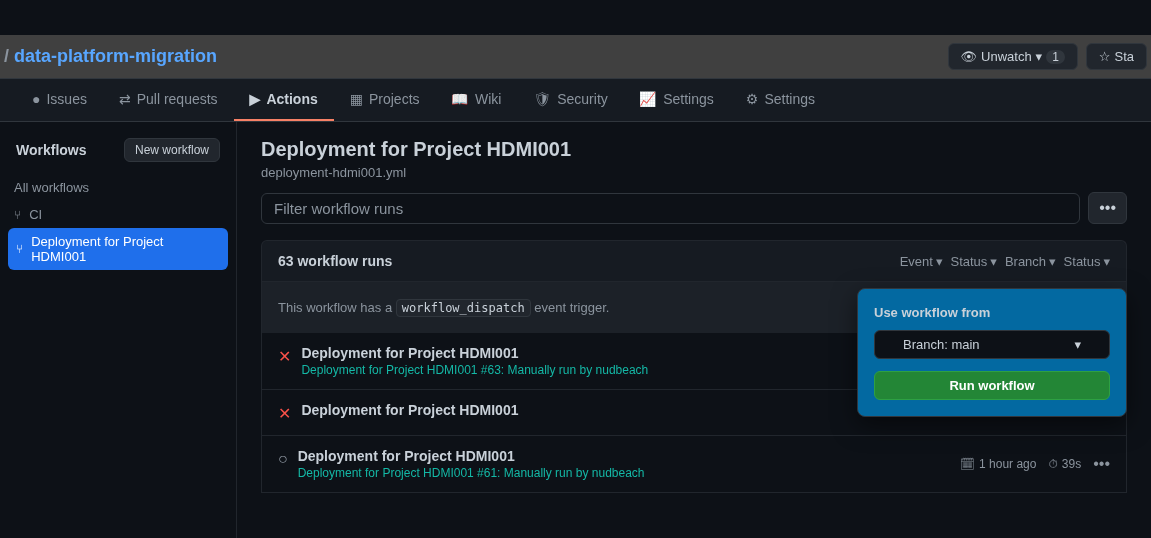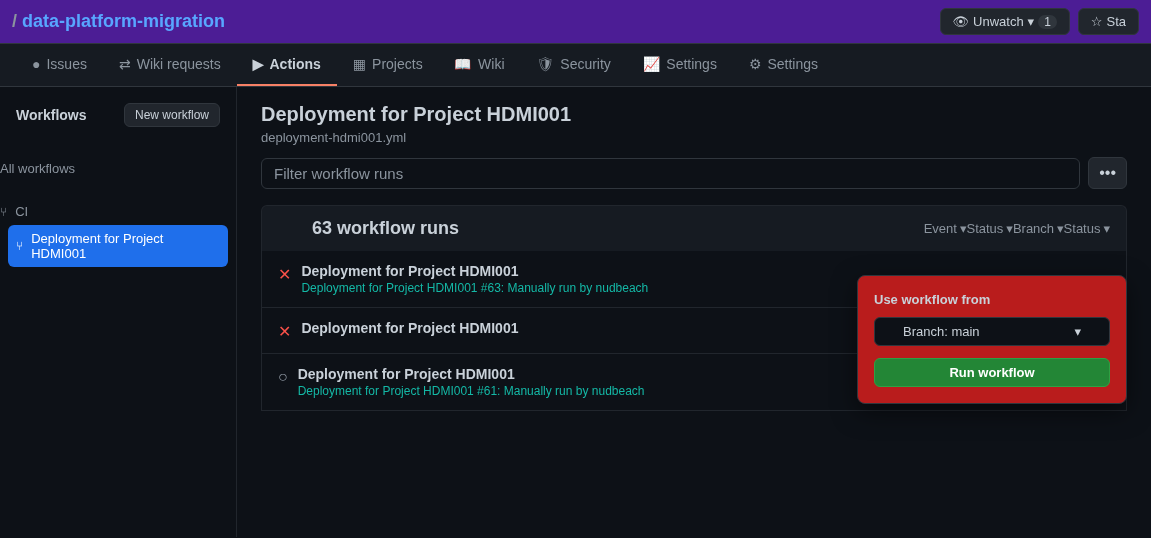--- a/index.html
+++ b/index.html
@@ -9,23 +9,24 @@
       font-family: -apple-system, BlinkMacSystemFont, "Segoe UI", Helvetica, Arial, sans-serif;
       font-size: 14px;
       overflow: hidden;
     }
 
     
     .top-bar {
       display: flex;
       align-items: center;
       justify-content: space-between;
-      padding: 8px 12px;
-      background: #4c1d95;
+      padding: 8px 4px;
+      background: #404040;
       border-bottom: 1px solid #30363d;
+      margin-top: 35px;
     }
     .repo-title {
       color: #58a6ff;
       font-size: 18px;
       font-weight: 600;
     }
     .repo-title span { color: #8b949e; }
     .top-bar-right {
       display: flex;
       gap: 8px;
@@ -119,25 +120,24 @@
       color: #c9d1d9;
       padding: 4px 10px;
       border-radius: 6px;
       font-size: 12px;
       cursor: pointer;
     }
     .sidebar-item {
       display: flex;
       align-items: center;
       gap: 8px;
-      padding: 6px 0;
-      color: #8b949e;
-      cursor: pointer;
-      font-size: 13px;
-      margin-top: 16px;
+      padding: 6px 14px;
+      color: #8b949e;
+      cursor: pointer;
+      font-size: 13px;
     }
     .sidebar-item.active {
       background: #1f6feb;
       color: #fff;
       border-radius: 6px;
       margin: 0 8px;
       padding: 6px 8px;
     }
     .sidebar-item .s-icon { font-size: 12px; color: #8b949e; }
     .sidebar-item.active .s-icon { color: #fff; }
@@ -192,25 +192,25 @@
       align-items: center;
       justify-content: space-between;
       padding: 12px 16px;
       border: 1px solid #21262d;
       border-bottom: none;
       border-radius: 6px 6px 0 0;
       background: #161b22;
     }
     .runs-count {
       font-weight: 600;
-      font-size: 18px;
-      margin-left: 34px;
+      font-size: 14px;
     }
     .runs-filters {
       display: flex;
+      gap: 8px;
     }
     .filter-btn {
       background: none;
       border: none;
       color: #8b949e;
       cursor: pointer;
       font-size: 13px;
       display: flex;
       align-items: center;
       gap: 3px;
@@ -251,22 +251,22 @@
       font-size: 13px;
       cursor: pointer;
       position: relative;
     }
     .btn-run-workflow .arrow { font-size: 10px; margin-left: 2px; }
 
     
     .run-dropdown {
       position: absolute;
       right: 24px;
-      top: 188px;
-      background: #b91c1c;
+      top: 166px;
+      background: #0369a1;
       border: 1px solid #30363d;
       border-radius: 8px;
       padding: 16px;
       width: 270px;
       z-index: 10;
       box-shadow: 0 8px 24px rgba(0,0,0,0.5);
     }
     .dropdown-title {
       font-size: 13px;
       font-weight: 600;
@@ -376,21 +376,21 @@
   </div>
 </div>
 
 <div class="nav-tabs">
   <a class="nav-tab">
     <span class="tab-icon">●</span>
     <span>Issues</span>
   </a>
   <a class="nav-tab">
     <span class="tab-icon">⇄</span>
-    <span>Wiki requests</span>
+    <span>Pull requests</span>
   </a>
   <a class="nav-tab active">
     <span class="tab-icon">▶</span>
     <span>Actions</span>
   </a>
   <a class="nav-tab">
     <span class="tab-icon">▦</span>
     <span>Projects</span>
   </a>
   <a class="nav-tab">
@@ -455,20 +455,31 @@
           <span>Branch</span>
           <span>▾</span>
         </button>
         <button class="filter-btn">
           <span>Status</span>
           <span>▾</span>
         </button>
       </div>
     </div>
 
+    <div class="trigger-banner">
+      <div class="trigger-text">
+        <span>This workflow has a</span>
+        <code>workflow_dispatch</code>
+        <span>event trigger.</span>
+      </div>
+      <button class="btn-run-workflow">
+        <span>Run workflow</span>
+        <span class="arrow">▾</span>
+      </button>
+    </div>
 
     <div class="run-row">
       <div class="run-left">
         <span class="run-icon-fail">✕</span>
         <div>
           <div class="run-name">Deployment for Project HDMI001</div>
           <div class="run-sub">Deployment for Project HDMI001 #63: Manually run by nudbeach</div>
         </div>
       </div>
     </div>

